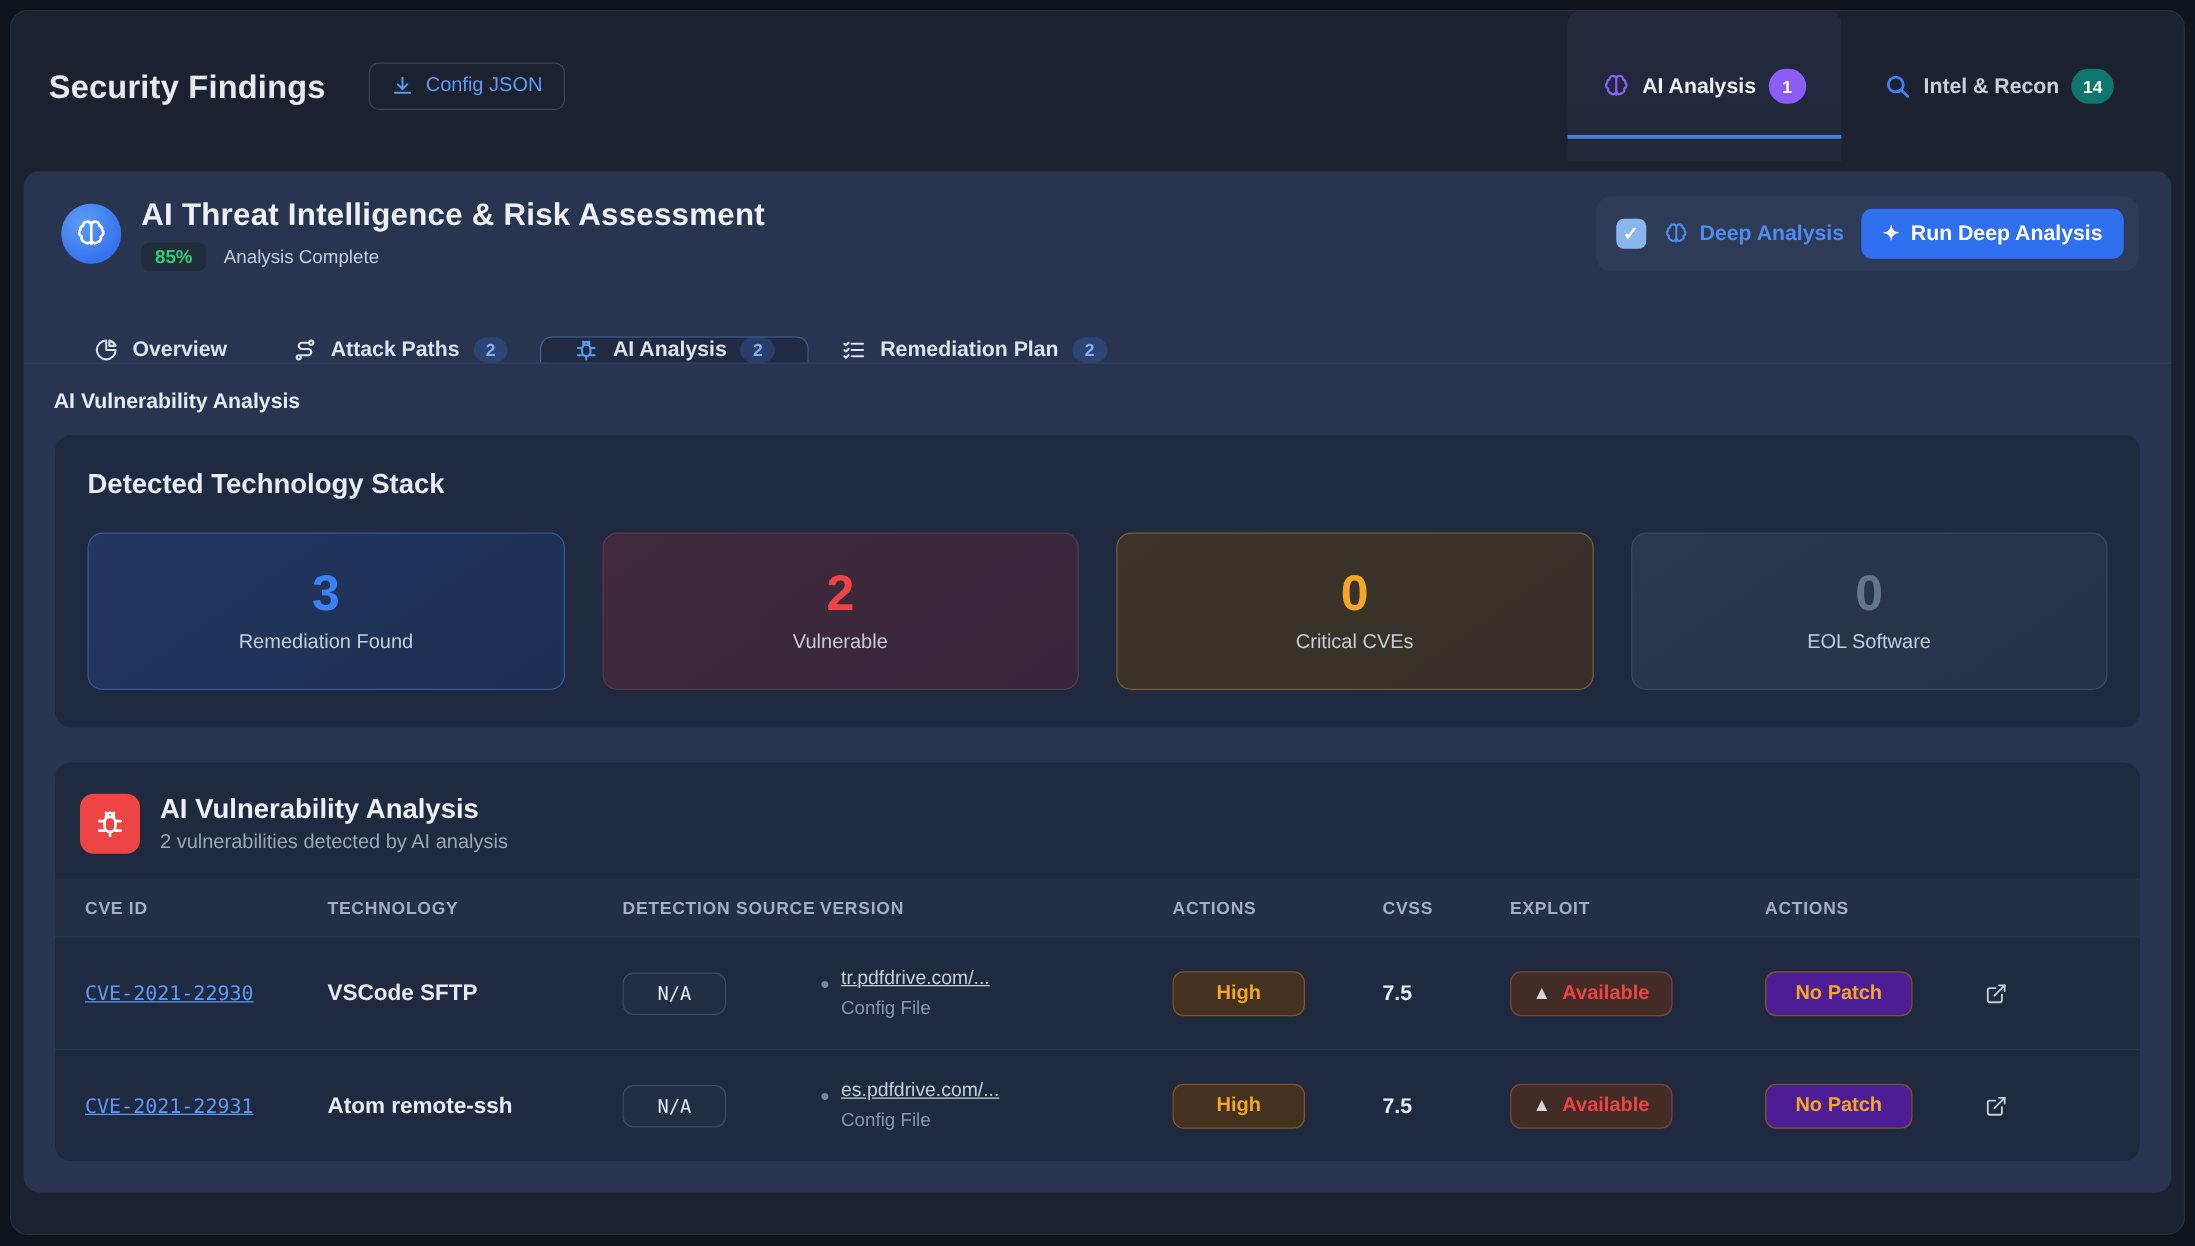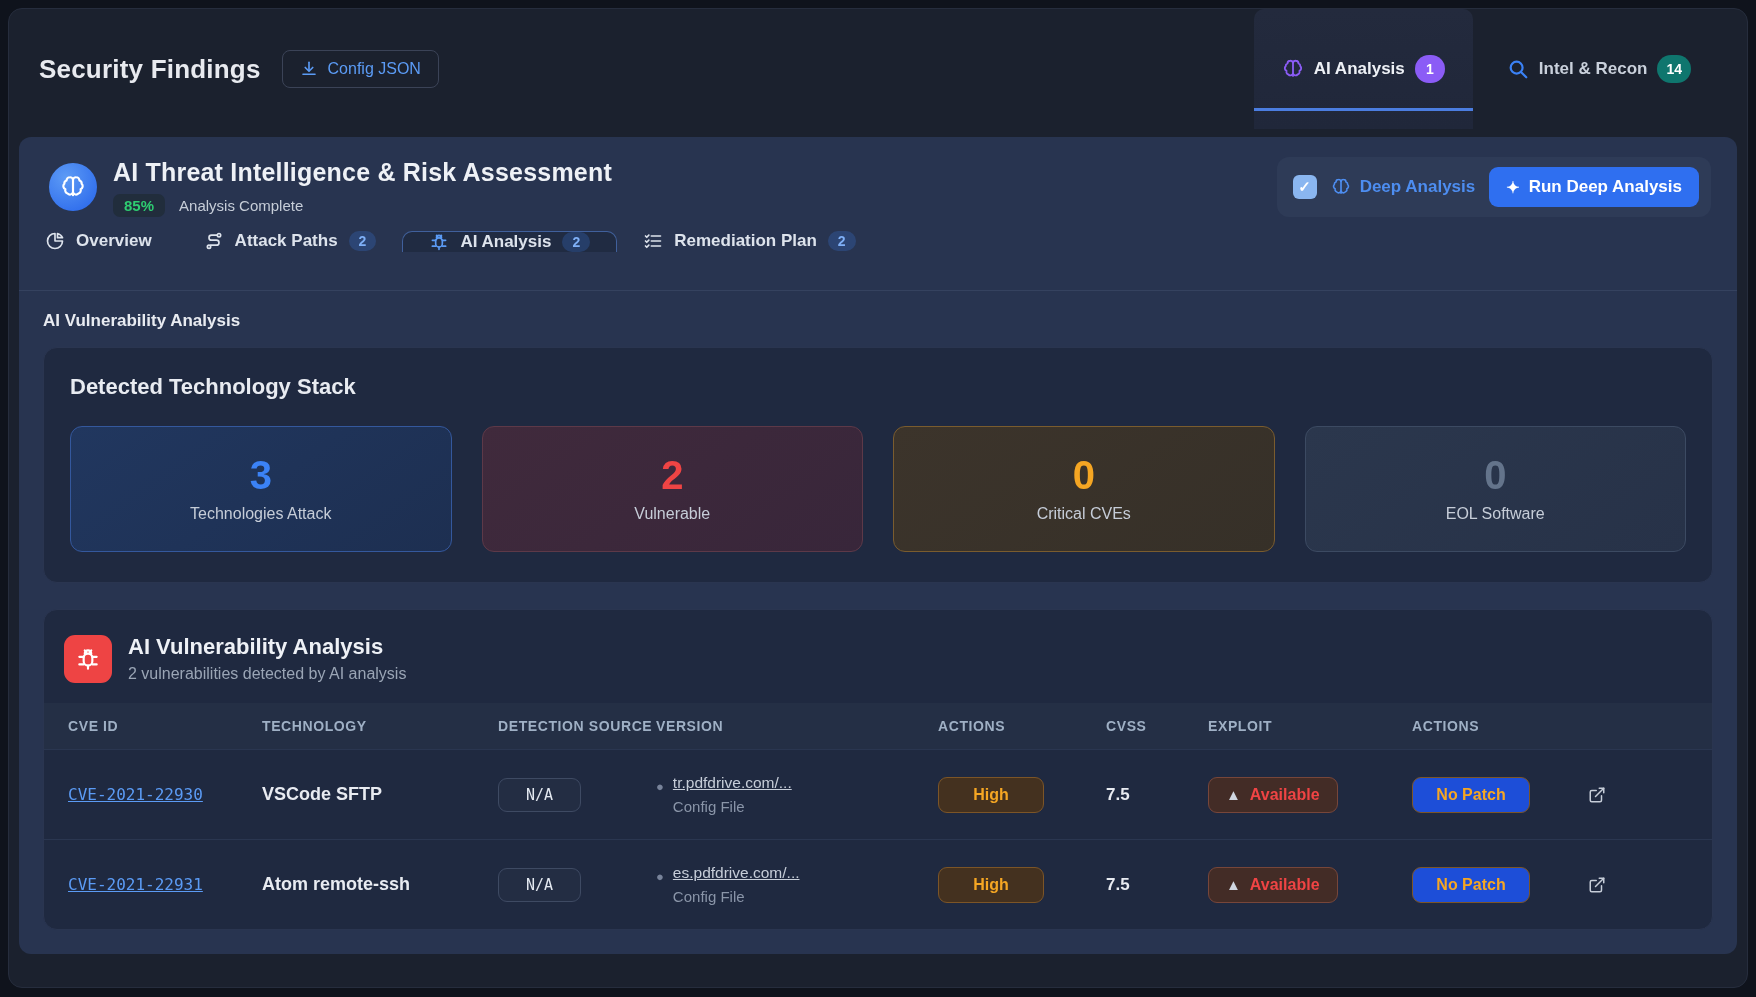--- a/index.html
+++ b/index.html
@@ -3,21 +3,21 @@
 <meta charset="utf-8">
 <style>
   * { box-sizing: border-box; margin: 0; padding: 0; }
   html,body { background:#0f131c; }
   body { font-family:"Liberation Sans", sans-serif; }
   .page { position:relative; width:1756px; height:997px; background:#0f131c; overflow:hidden; }
   .app { position:absolute; left:8px; top:8px; right:8px; bottom:9px; background:#1b212e; border:1px solid #262d3d; border-radius:14px; }
 
   
   .topbar { display:flex; align-items:stretch; justify-content:space-between; padding:0 28px 0 30px; height:120px; }
-  .topbar-left { display:flex; align-items:center; gap:21px; }
+  .topbar-left { display:flex; align-items:center; gap:34px; }
   .page-title { color:#e8eaef; font-size:26px; font-weight:bold; letter-spacing:.2px; }
   .export-btn { display:flex; align-items:center; gap:10px; background:transparent; border:1px solid #3b4357; border-radius:8px; padding:9px 17px; color:#5b9bf5; font-size:16px; font-family:"Liberation Sans",sans-serif; cursor:pointer; }
   .top-tabs { display:flex; align-items:stretch; gap:6px; }
   .top-tab { position:relative; display:flex; align-items:center; gap:10px; padding:0 28px; color:#c9d0db; font-size:17px; font-weight:bold; }
   .top-tab.active { background:linear-gradient(180deg,#232a3d,#20273a); border-radius:10px 10px 0 0; color:#eef1f6; }
   .top-tab.active::after { content:""; position:absolute; left:0; right:0; bottom:18px; height:3px; background:#4b7de0; }
   .top-tab .ticon { display:flex; align-items:center; }
   .badge { display:inline-flex; align-items:center; justify-content:center; min-width:30px; height:28px; padding:0 9px; border-radius:15px; color:#fff; font-size:14px; font-weight:bold; }
   .badge.purple { background:#8b5cf6; }
   .badge.red { background:#ee3b3b; }
@@ -32,21 +32,21 @@
   .ph-status { display:flex; align-items:center; gap:14px; margin-top:7px; }
   .pct-badge { background:#212d3c; color:#2ecc71; font-weight:bold; font-size:15px; border-radius:7px; padding:3px 11px;text-align:right; }
   .status-text { color:#c6cdd8; font-size:15px; }
   .deep-box { display:flex; align-items:center; gap:14px; background:#2e3b57; border-radius:12px; padding:10px 12px 10px 16px; }
   .checkbox { width:24px; height:24px; border-radius:6px; background:#8ab6f0; color:#fff; font-size:15px; font-weight:bold; display:flex; align-items:center; justify-content:center; }
   .deep-label { display:flex; align-items:center; gap:9px; color:#4d8df0; font-size:17px; font-weight:bold; }
   .run-btn { display:flex; align-items:center; gap:9px; background:#2f6ff0; border:none; border-radius:9px; color:#fff; font-size:17px; font-weight:bold; padding:10px 17px; font-family:"Liberation Sans",sans-serif; cursor:pointer; }
   .sparkle { font-size:16px; }
 
   
-  .panel-tabs { display:flex; align-items:flex-start; height:60px; margin-top:6px; border-bottom:1px solid #35425f; }
+  .panel-tabs { display:flex; align-items:flex-end; height:60px; margin-top:6px; border-bottom:1px solid #35425f; padding-left:30px; }
   .ptab { display:flex; align-items:center; gap:11px; padding:0 26px; color:#dde3ec; font-size:17px; font-weight:bold; }
   .ptab .picon { display:flex; align-items:center; color:#dde3ec; }
   .ptab.active { background:#202b42; border:1px solid rgba(96,150,245,.5); border-bottom:none; border-radius:10px 10px 0 0; }
   .ptab.active .picon { color:#5b9bf5; }
   .pbadge { background:rgba(59,130,246,.22); color:#7fb0f7; font-size:14px; font-weight:bold; border-radius:12px; padding:2px 10px; }
 
   
   .section-heading { color:#e8ebf1; font-size:17px; font-weight:bold; padding:20px 24px 16px 24px; }
   .card { background:#1f2940; border:1px solid #2a3550; border-radius:14px; margin:0 24px 26px 24px; }
   .tech-card { padding:26px 26px 30px 26px; }
@@ -76,21 +76,21 @@
   .tech-name { color:#e8ebf1; font-size:18px; font-weight:bold; }
   .na-pill { border:1px solid #3e4a63; background:rgba(255,255,255,.02); border-radius:9px; padding:7px 27px; color:#e3e8f0; font-size:15px; font-family:"DejaVu Sans Mono", monospace; }
   .src { display:flex; align-items:flex-start; gap:9px; }
   .src-dot { color:#78839a; font-size:13px; margin-top:5px; }
   .src-link { color:#c6cdd8; font-size:15.5px; text-decoration:underline; }
   .src-type { color:#8a95a8; font-size:15px; margin-top:6px; }
   .sev-badge { display:inline-flex; align-items:center; justify-content:center; width:106px; padding:8px 0; border-radius:9px; background:#44311f; border:1px solid #7c5527; color:#f5a623; font-size:16px; font-weight:bold; }
   .cvss-val { color:#e8ebf1; font-size:17px; font-weight:bold; }
   .exploit-badge { display:inline-flex; align-items:center; justify-content:center; gap:9px; padding:8px 17px; border-radius:9px; background:#432c26; border:1px solid #77463a; color:#ef4444; font-size:16px; font-weight:bold; }
   .warn { color:#cfd6e0; font-size:15px; font-weight:normal; }
-  .patch-badge { display:inline-flex; align-items:center; justify-content:center; width:118px; padding:8px 0; border-radius:9px; background:#1d4ed8; border:1px solid #7c5527; color:#f5a623; font-size:16px; font-weight:bold; }
+  .patch-badge { display:inline-flex; align-items:center; justify-content:center; width:118px; padding:8px 0; border-radius:9px; background:#4c1d95; border:1px solid #7c5527; color:#f5a623; font-size:16px; font-weight:bold; }
   .ext-btn { background:none; border:none; color:#c6cdd8; cursor:pointer; display:flex; align-items:center; padding:6px; }
   svg { display:block; }
 </style>
 </head>
 <body>
 
 <div class="page">
   <div class="app">
 
     <header class="topbar">
@@ -211,21 +211,21 @@
         </div>
       </div>
 
       <div class="section-heading">AI Vulnerability Analysis</div>
 
       <div class="card tech-card">
         <div class="tech-title">Detected Technology Stack</div>
         <div class="stats-row">
           <div class="stat s0">
             <div class="stat-value" style="color: rgb(59, 130, 246);">3</div>
-            <div class="stat-label">Technologies Attack</div>
+            <div class="stat-label">Remediation Found</div>
           </div>
           <div class="stat s1">
             <div class="stat-value" style="color: rgb(239, 68, 68);">2</div>
             <div class="stat-label">Vulnerable</div>
           </div>
           <div class="stat s2">
             <div class="stat-value" style="color: rgb(245, 166, 35);">0</div>
             <div class="stat-label">Critical CVEs</div>
           </div>
           <div class="stat s3">

